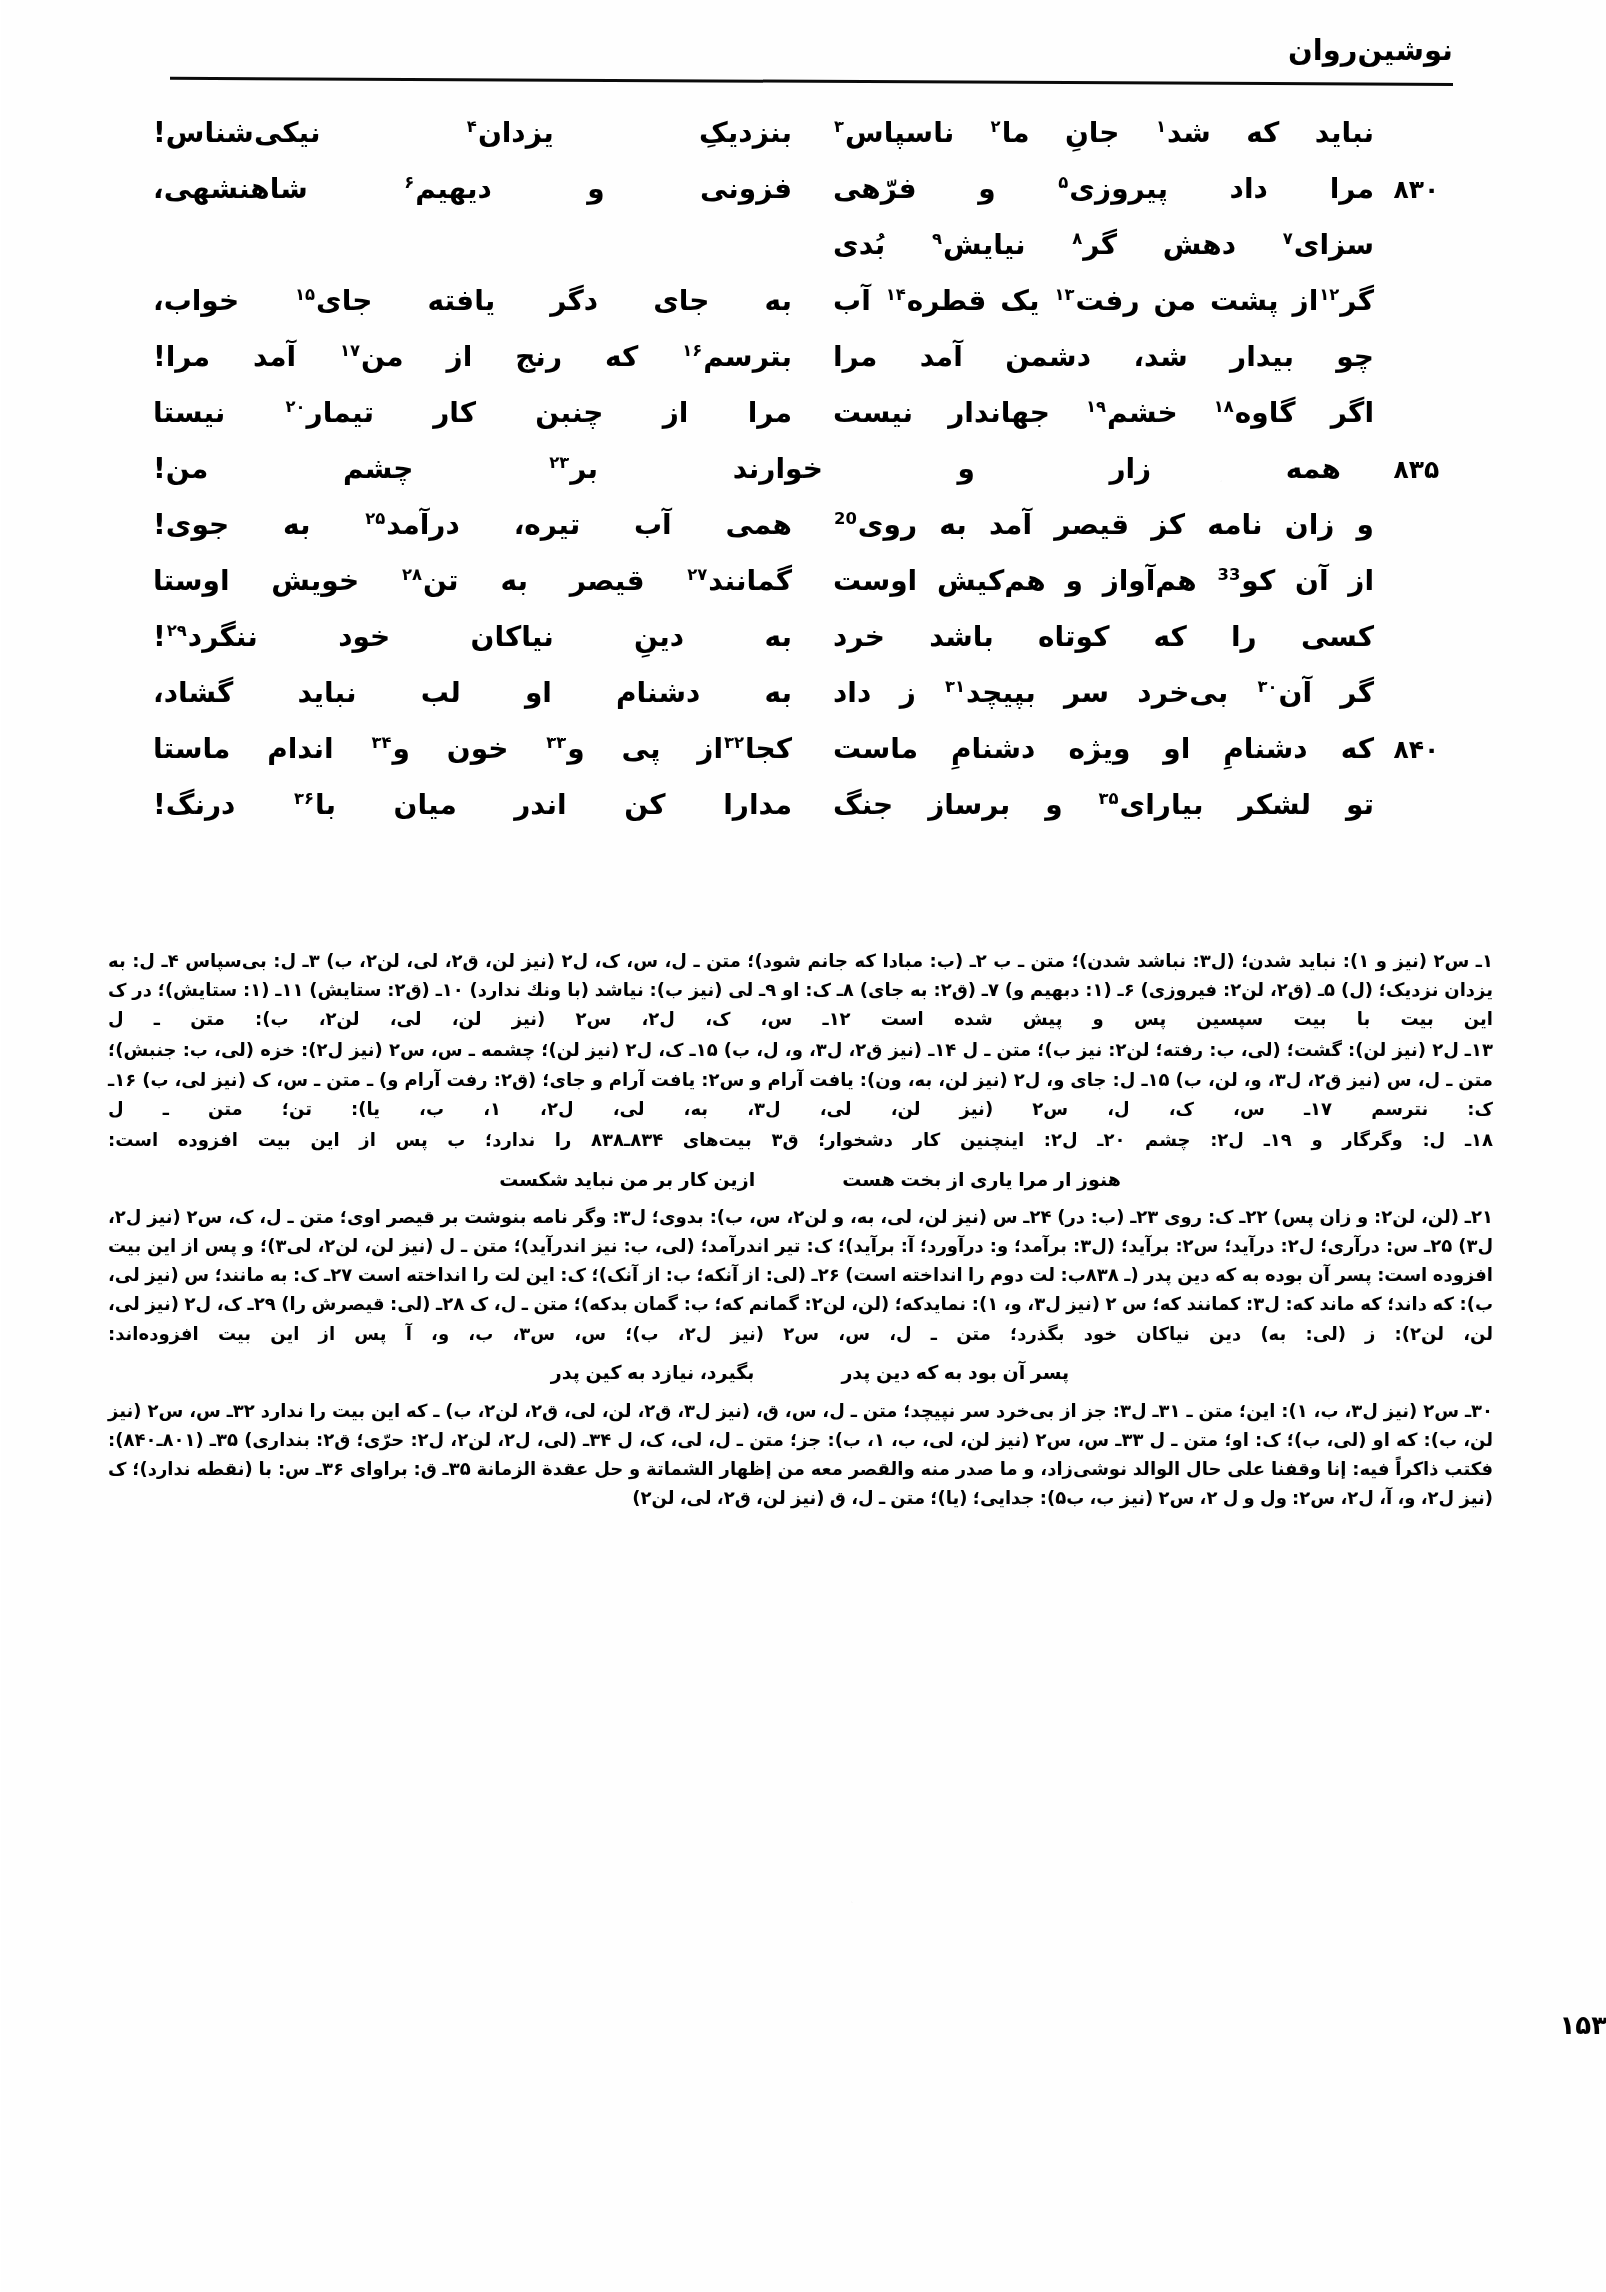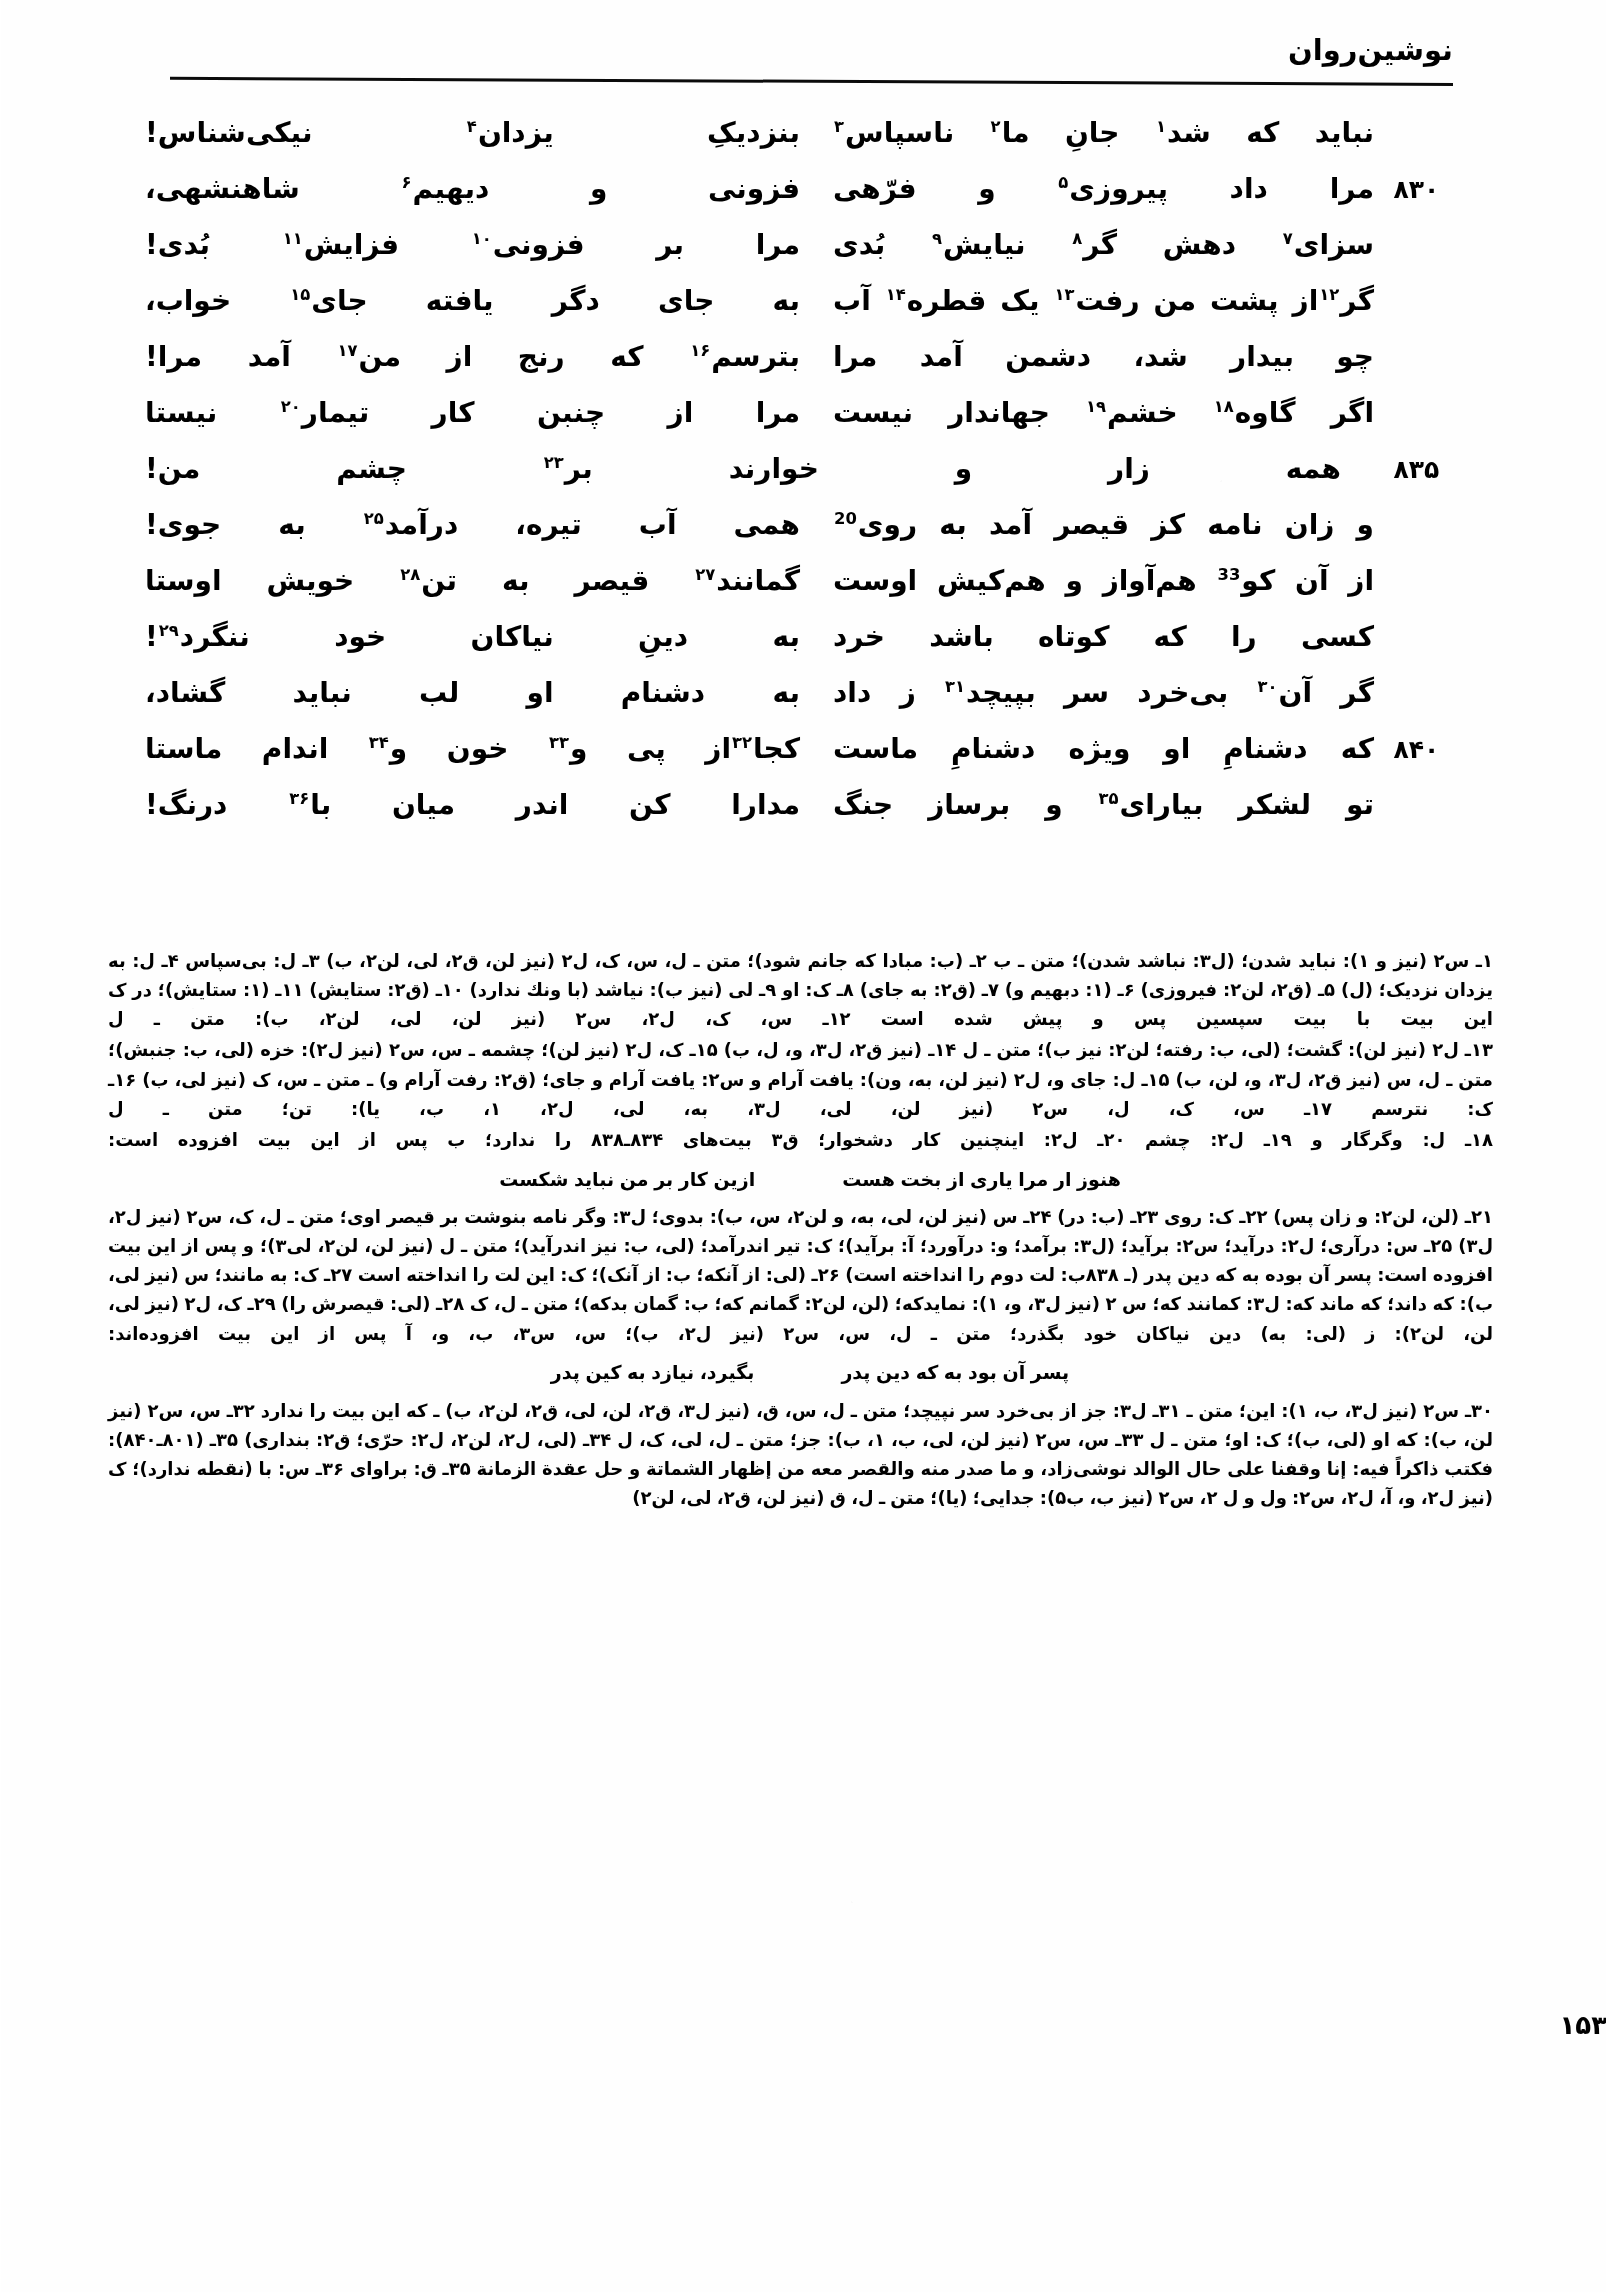--- a/index.html
+++ b/index.html
@@ -71,20 +71,21 @@
     text-align: center;
     font-size: 25px;
     font-weight: bold;
     padding-left: 5.8px;
     box-sizing: border-box;
   }
   .hemistich {
     font-size: 28px;
     font-weight: bold;
     letter-spacing: 0px;
+    margin-left: 8px;
   }
   .hemistich.right {
     flex: 0 0 541px;
     width: 541px;
     text-align: justify;
     text-align-last: justify;
     direction: rtl;
   }
   .hemistich.left {
     flex: 1 1 auto;
@@ -178,21 +179,20 @@
         <div class="hemistich left">بنزدیکِ یزدان<sup class="fn">۴</sup> نیکی‌شناس!</div>
       </div>
       <div class="verse-row">
         <div class="vnum">۸۳۰</div>
         <div class="hemistich right">مرا داد پیروزی<sup class="fn">۵</sup> و فرّهی</div>
         <div class="hemistich left">فزونی و دیهیم<sup class="fn">۶</sup> شاهنشهی،</div>
       </div>
       <div class="verse-row">
         <div class="vnum"></div>
         <div class="hemistich right">سزای<sup class="fn">۷</sup> دهش گر<sup class="fn">۸</sup> نیایش<sup class="fn">۹</sup> بُدی</div>
-        <div class="hemistich left">مرا بر فزونی<sup class="fn">۱۰</sup> فزایش<sup class="fn">۱۱</sup> بُدی!</div>
       </div>
       <div class="verse-row">
         <div class="vnum"></div>
         <div class="hemistich right">گر<sup class="fn">۱۲</sup>از پشت من رفت<sup class="fn">۱۳</sup> یک قطره<sup class="fn">۱۴</sup> آب</div>
         <div class="hemistich left">به جای دگر یافته جای<sup class="fn">۱۵</sup> خواب،</div>
       </div>
       <div class="verse-row">
         <div class="vnum"></div>
         <div class="hemistich right">چو بیدار شد، دشمن آمد مرا</div>
         <div class="hemistich left">بترسم<sup class="fn">۱۶</sup> که رنج از من<sup class="fn">۱۷</sup> آمد مرا!</div>

